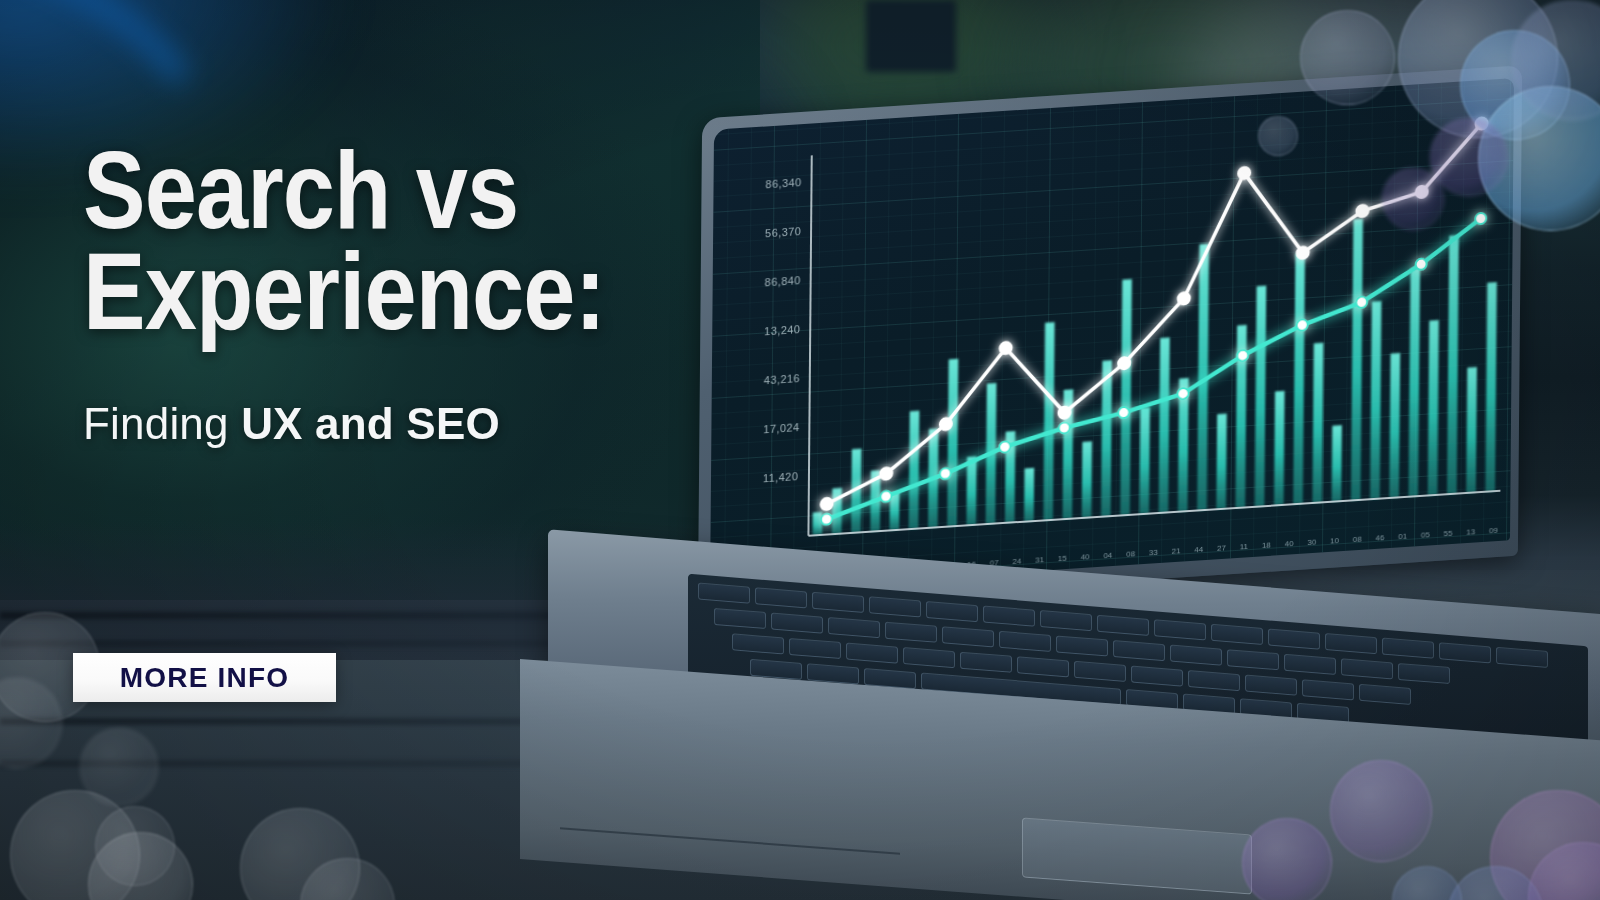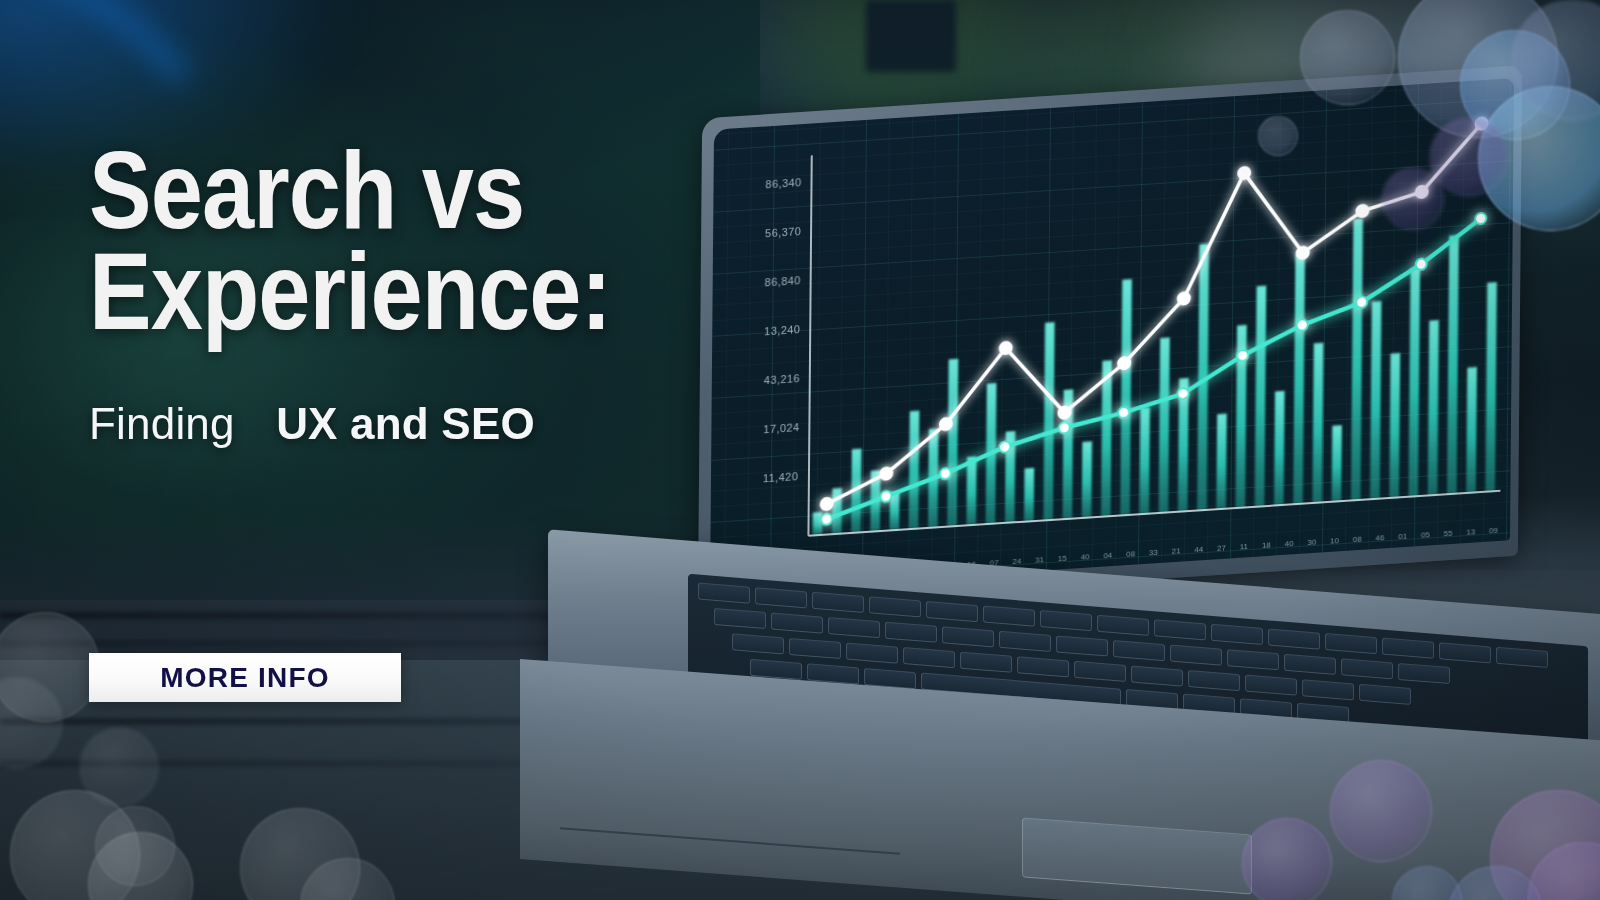--- a/index.html
+++ b/index.html
@@ -176,21 +176,21 @@
   }
   .palm-seam {
     position:absolute; width:340px; height:2px;
     background:rgba(30,42,52,.55); transform:skewY(4.3deg);
   }
 
   
   .bokeh { position:absolute; border-radius:50%; }
 
   
-  .content { position:absolute; left:89px; top:140px; width:640px; }
+  .content { position:absolute; left:83px; top:140px; width:640px; }
   .headline {
     color:#f2f2f2;
     font-family:"Liberation Sans Narrow","Liberation Sans", sans-serif;
     font-weight:700;
     font-size:109px;
     line-height:0.93;
     letter-spacing:-1px;
     transform:scaleX(0.86);
     transform-origin:left top;
     text-shadow:0 3px 14px rgba(0,0,0,.55);
@@ -198,24 +198,24 @@
   .headline .l2 { display:block; }
   .subtitle {
     margin-top:54px;
     color:#f4f6f7;
     font-size:44px;
     line-height:1.22;
     font-weight:400;
     letter-spacing:.2px;
     text-shadow:0 2px 10px rgba(0,0,0,.55);
   }
-  .subtitle b { font-weight:700;margin-left:29px; }
+  .subtitle b { font-weight:700; }
   .cta {
-    position:absolute; left:89px; top:653px;
-    width:312px; height:49px;
+    position:absolute; left:73px; top:653px;
+    width:263px; height:49px;
     background:linear-gradient(180deg,#ffffff 0%, #fafafa 55%, #ececec 100%);
     display:flex; align-items:center; justify-content:center;
     box-shadow:0 3px 14px rgba(0,0,0,.35);
     cursor:pointer;
   }
   .cta span {
     color:#121046;
     font-weight:700;
     font-size:28px;
     letter-spacing:1.2px;

